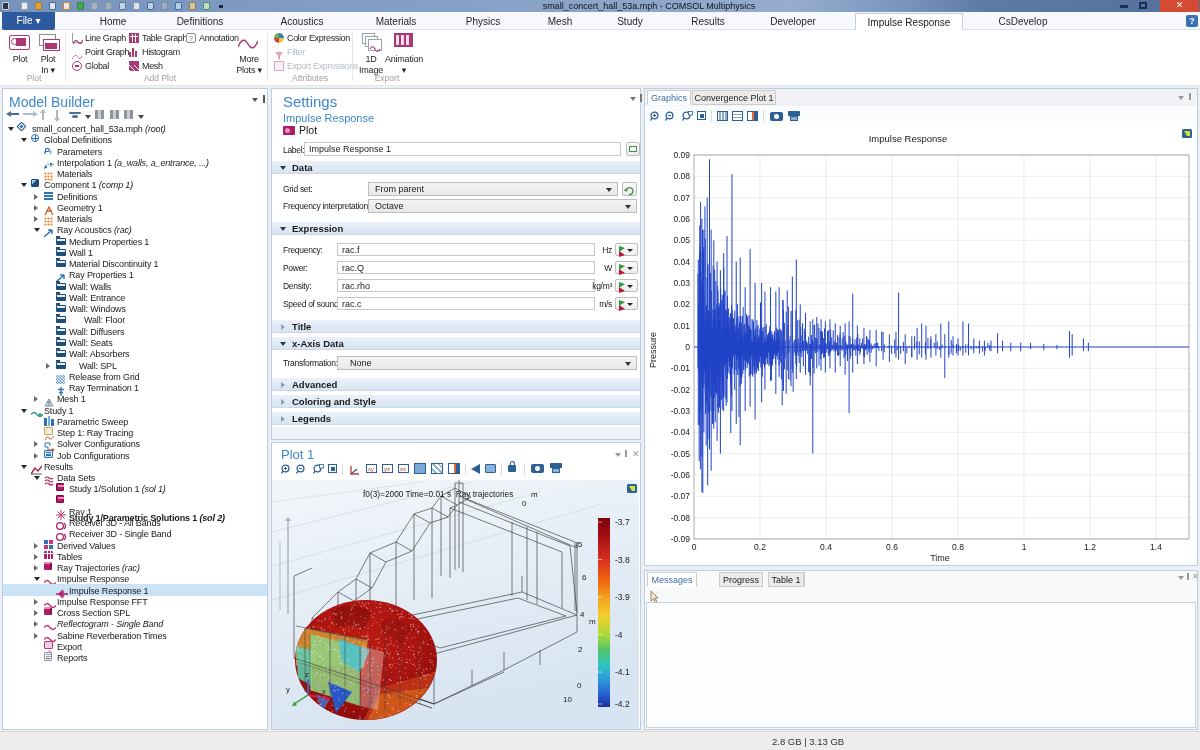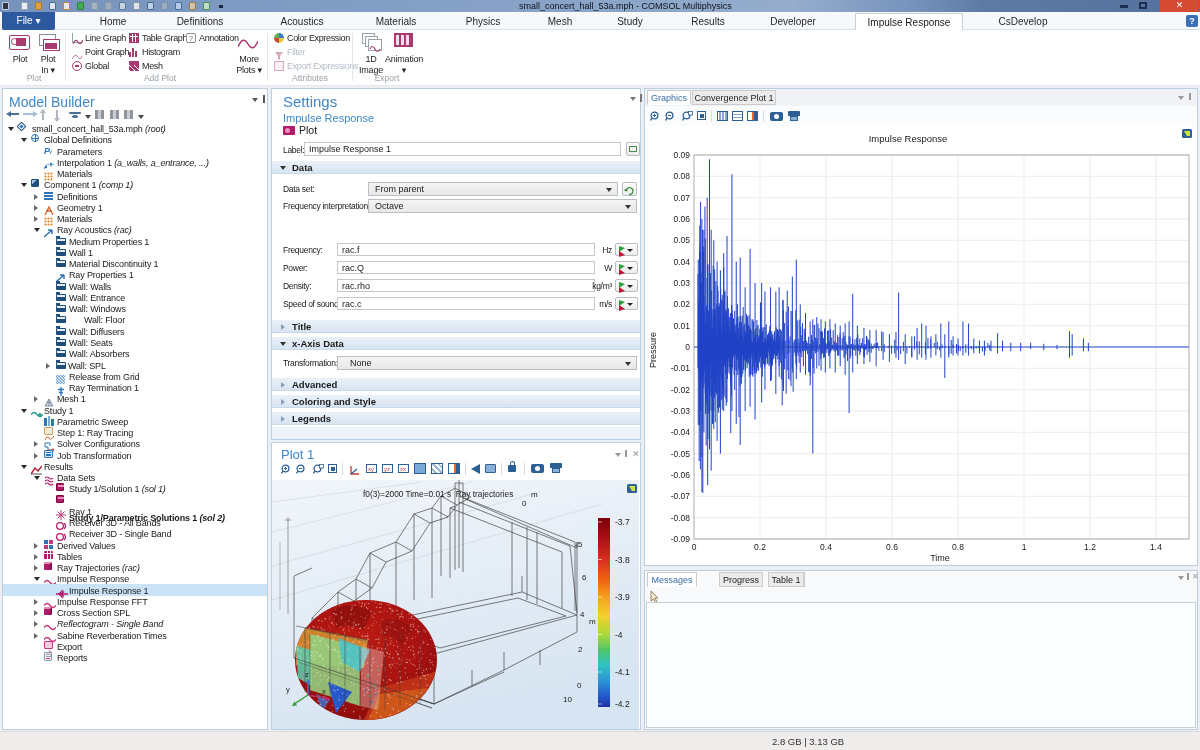--- a/index.html
+++ b/index.html
@@ -1,19 +1,19 @@
 <!DOCTYPE html>
 <html><head><meta charset="utf-8"><style>
 *{margin:0;padding:0;box-sizing:border-box;}
 html,body{width:1200px;height:750px;overflow:hidden;font-family:"Liberation Sans",sans-serif;background:#edeff3;}
 .abs{position:absolute;}
 #app{position:relative;width:1200px;height:750px;}
 
 #titlebar{left:0;top:0;width:1200px;height:12px;background:linear-gradient(90deg,#7793bc 0%,#7e9ac2 20%,#8da7c9 55%,#96adcd 66%,#7793bc 76%,#5d7aa5 82%,#54719d 100%);}
-#titletext{left:519px;top:0px;width:260px;height:12px;font-size:9px;color:#10141c;line-height:12px;}
+#titletext{left:519px;top:0px;width:260px;height:12px;font-size:9px;color:#10141c;line-height:12px;text-align:center;}
 #closebtn{left:1160px;top:0;width:39px;height:12px;background:#d44a33;color:#fff;font-size:9px;text-align:center;line-height:11px;}
 #minbtn{left:1120px;top:5px;width:8px;height:3px;background:#1b2f52;}
 #maxbtn{left:1139px;top:2px;width:8px;height:7px;border:2px solid #1b2f52;background:transparent;}
 
 #tabrow{left:0;top:12px;width:1200px;height:18px;background:#f6f8fb;border-bottom:1px solid #d9e1ea;}
 #filebtn{left:2px;top:12px;width:53px;height:18px;background:#2d5a9e;color:#fff;font-size:10px;text-align:center;line-height:18px;border-radius:0 0 2px 2px;}
 .tab{top:13px;height:17px;font-size:10px;color:#262626;line-height:17px;text-align:center;}
 .tab.active{background:#fff;border:1px solid #c9cfd8;border-bottom:none;color:#1a1a1a;}
 #helpbtn{left:1186px;top:15px;width:12px;height:12px;background:#3a6fb5;color:#fff;font-size:9px;font-weight:bold;text-align:center;line-height:12px;border-radius:2px;}
 
@@ -295,21 +295,21 @@
     <div class="abs tic" style="left:56.0px;top:350.2px;width:10px;height:7px;background:#1f4e79;border-radius:1px;">
       <div class="abs" style="left:0px;top:-2px;width:4px;height:2px;background:#1f4e79;"></div>
       <div class="abs" style="left:1px;top:1px;width:8px;height:2px;background:#e8eef4;"></div>
     </div>
     <div class="trow" style="left:69px;top:348.2px;">Wall: Absorbers</div>
     <div class="abs arr c" style="left:46px;top:362.5px;"></div>
     <div class="abs tic" style="left:56.0px;top:361.5px;width:10px;height:7px;background:#1f4e79;border-radius:1px;">
       <div class="abs" style="left:0px;top:-2px;width:4px;height:2px;background:#1f4e79;"></div>
       <div class="abs" style="left:1px;top:1px;width:8px;height:2px;background:#e8eef4;"></div>
     </div>
-    <div class="trow" style="left:68px;top:359.5px;">Wall: SPL</div>
+    <div class="trow" style="left:79px;top:359.5px;">Wall: SPL</div>
     <div class="abs tic" style="left:56px;top:370.7px;"><svg width="10" height="10">
         <circle cx="1.5" cy="1.5" r="1" fill="none" stroke="#2e74b5" stroke-width="0.7"></circle>
         <circle cx="1.5" cy="4.5" r="1" fill="none" stroke="#2e74b5" stroke-width="0.7"></circle>
         <circle cx="1.5" cy="7.5" r="1" fill="none" stroke="#2e74b5" stroke-width="0.7"></circle>
         <circle cx="4.5" cy="1.5" r="1" fill="none" stroke="#2e74b5" stroke-width="0.7"></circle>
         <circle cx="4.5" cy="4.5" r="1" fill="none" stroke="#2e74b5" stroke-width="0.7"></circle>
         <circle cx="4.5" cy="7.5" r="1" fill="none" stroke="#2e74b5" stroke-width="0.7"></circle>
         <circle cx="7.5" cy="1.5" r="1" fill="none" stroke="#2e74b5" stroke-width="0.7"></circle>
         <circle cx="7.5" cy="4.5" r="1" fill="none" stroke="#2e74b5" stroke-width="0.7"></circle>
         <circle cx="7.5" cy="7.5" r="1" fill="none" stroke="#2e74b5" stroke-width="0.7"></circle>
@@ -345,21 +345,21 @@
         <path d="M1 1 H6 M1 1 V5 M1 5 H4 M6 1 V4 M4 5 V8" stroke="#2e74b5" stroke-width="1"></path>
         <path d="M4 8 L8 8" stroke="#d2622a" stroke-width="1.4"></path>
         <circle cx="9" cy="8" r="1.4" fill="#d2622a"></circle>
       </svg></div>
     <div class="trow" style="left:57px;top:438.3px;">Solver Configurations</div>
     <div class="abs arr c" style="left:34px;top:452.5px;"></div>
     <div class="abs tic" style="left:44px;top:449.5px;width:9px;height:8px;border:1px solid #2e74b5;background:#d8e6f4;">
       <div class="abs" style="left:1px;top:1px;width:5px;height:1.5px;background:#2e74b5;"></div>
       <div class="abs" style="left:1px;top:3.5px;width:5px;height:1.5px;background:#2e74b5;"></div>
     </div>
-    <div class="trow" style="left:57px;top:449.5px;">Job Transformation</div>
+    <div class="trow" style="left:57px;top:449.5px;">Job Configurations</div>
     <div class="abs arr e" style="left:21px;top:464.8px;"></div>
     <div class="abs tic" style="left:31px;top:460.8px;"><svg width="11" height="10">
         <path d="M0 9 L4 3 L7 6 L11 1" stroke="#b01a30" stroke-width="1.4" fill="none"></path>
         <path d="M0 9 H11" stroke="#555" stroke-width="1"></path>
       </svg></div>
     <div class="trow" style="left:44px;top:460.8px;">Results</div>
     <div class="abs arr e" style="left:34px;top:476.1px;"></div>
     <div class="abs tic" style="left:44px;top:472.1px;"><svg width="10" height="10">
         <path d="M1 2 Q3 0 5 2 T9 2 M1 5 Q3 3 5 5 T9 5 M1 8 Q3 6 5 8 T9 8" stroke="#b01a68" stroke-width="1.1" fill="none"></path>
       </svg></div>
@@ -450,27 +450,28 @@
     <div class="abs" style="left:283px;top:126px;width:12px;height:9px;background:#b01a68;border-radius:1px;">
       <div class="abs" style="left:2px;top:2px;width:5px;height:5px;background:#e890c0;border-radius:50%;"></div>
     </div>
     <div class="abs" style="left:299px;top:124px;font-size:10.5px;color:#1a1a1a;">Plot</div>
     <div class="abs flabel" style="left:283px;top:145px;">Label:</div>
     <div class="abs finput" style="left:304px;top:142px;width:317px;height:14px;line-height:13px;">Impulse Response 1</div>
     <div class="abs" style="left:626px;top:142px;width:14px;height:14px;background:linear-gradient(#fcfcfc,#ececec);border:1px solid #b8bec4;border-radius:2px;">
       <div class="abs" style="left:2px;top:3px;width:8px;height:6px;border:1px solid #4a8a4a;"></div>
     </div>
     <div class="abs shead" style="left:272px;top:160px;width:368px;"><span class="sarr-e"></span>Data</div>
-    <div class="abs flabel" style="left:283px;top:184px;">Data set:</div>
+    <div class="abs flabel" style="left:283px;top:184px;">Grid set:</div>
     <div class="abs fcombo" style="left:368px;top:182px;width:250px;height:14px;line-height:13px;">From parent</div>
     <div class="abs" style="left:622px;top:182px;width:15px;height:14px;background:linear-gradient(#fcfcfc,#ececec);border:1px solid #b8bec4;border-radius:2px;"><svg width="13" height="12">
         <path d="M3 6 A3.5 3.5 0 1 1 6 9.5 M3 6 l-1.5-1.5 M3 6 l1.5-1.5" stroke="#3a8a3a" stroke-width="1.2" fill="none"></path>
       </svg></div>
     <div class="abs flabel" style="left:283px;top:201px;">Frequency interpretation:</div>
     <div class="abs fcombo" style="left:368px;top:199px;width:269px;height:14px;line-height:13px;">Octave</div>
+    <div class="abs shead" style="left:272px;top:221px;width:368px;"><span class="sarr-e"></span>Expression</div>
     <div class="abs flabel" style="left:283px;top:245px;">Frequency:</div>
     <div class="abs finput" style="left:337px;top:243px;width:258px;height:13px;line-height:12px;">rac.f</div>
     <div class="abs flabel" style="left:570px;top:245px;width:42px;text-align:right;">Hz</div>
     <div class="abs ubtn" style="left:615px;top:243px;">
       <span class="g"></span>
       <span class="r"></span>
     </div>
     <div class="abs flabel" style="left:283px;top:263px;">Power:</div>
     <div class="abs finput" style="left:337px;top:261px;width:258px;height:13px;line-height:12px;">rac.Q</div>
     <div class="abs flabel" style="left:570px;top:263px;width:42px;text-align:right;">W</div>

